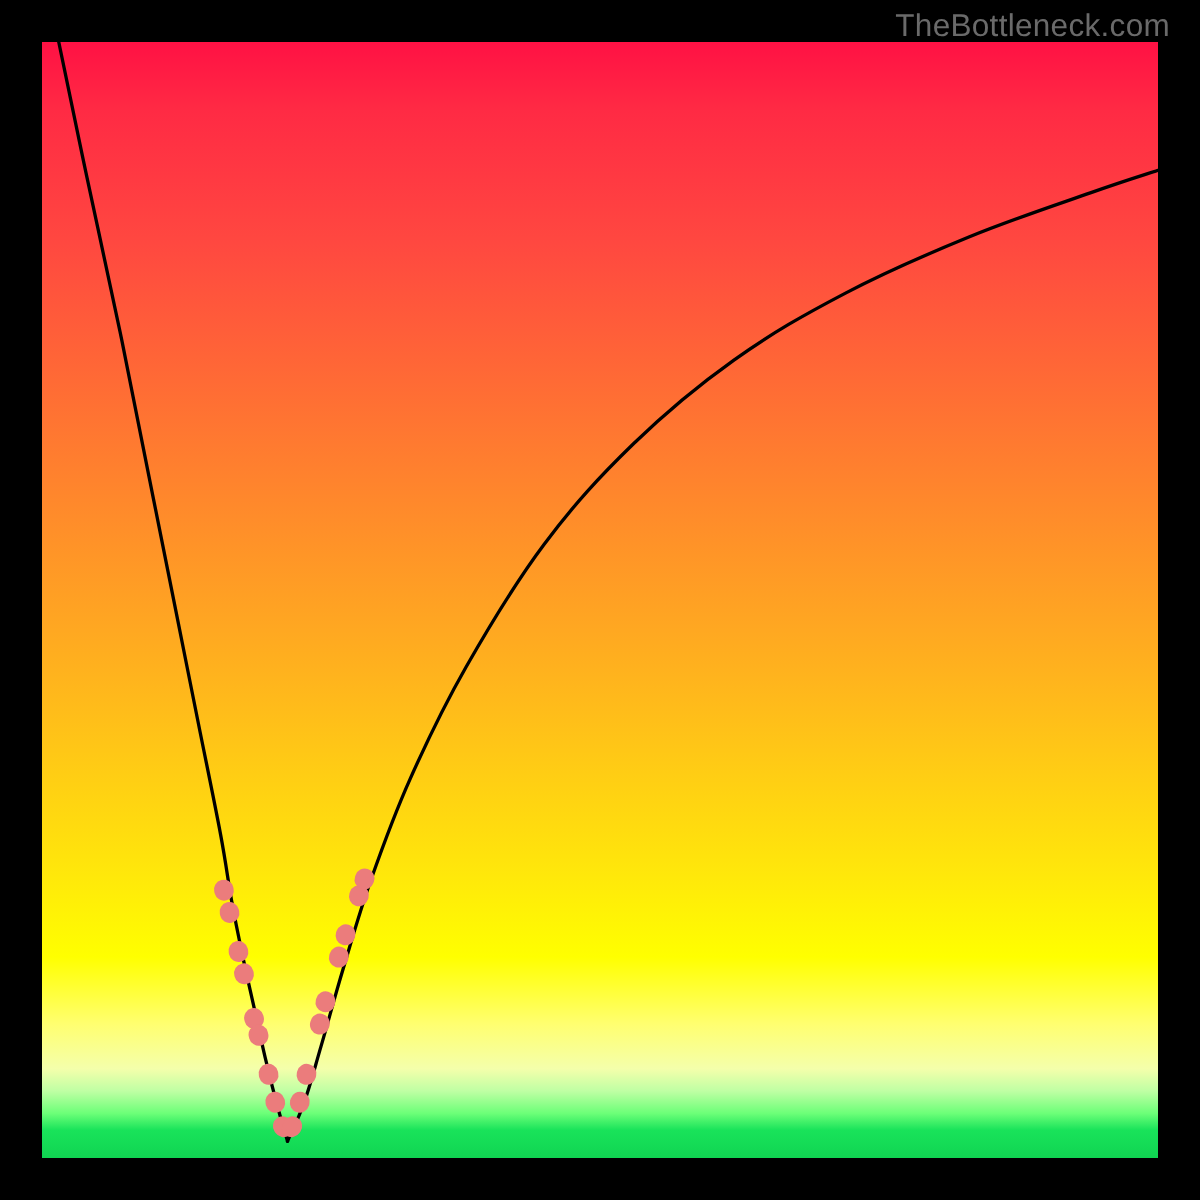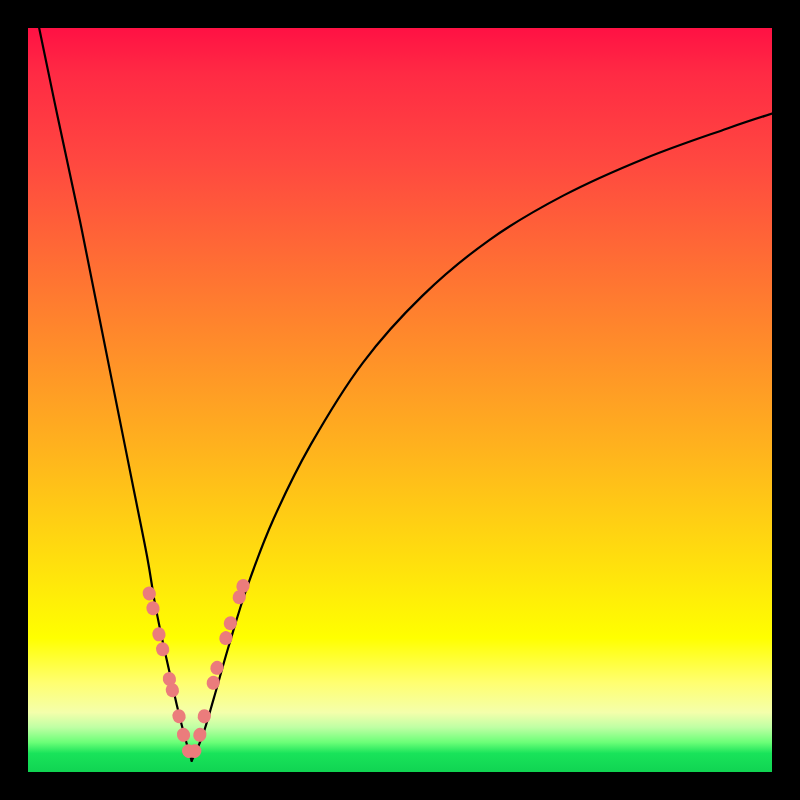--- a/index.html
+++ b/index.html
@@ -71,20 +71,21 @@
   }
   .dot {
     fill: #eb7c7c;
     stroke: none;
   }
 </style>
 </head>
 <body>
 
 <div class="frame">
+  <div class="watermark">TheBottleneck.com</div>
 
   <div class="plot-area">
     <svg class="curve" viewBox="0 0 744 744" preserveAspectRatio="none">
       <path id="curve-left" class="curve-path" d="M 11.16 0 C 14.508000000000001 16.070399999999996, 22.3944 54.46079999999996, 29.76 89.27999999999997 C 37.1256 124.09919999999998, 44.04480000000001 154.60320000000004, 52.080000000000005 193.44000000000005 C 60.1152 232.27680000000007, 67.70400000000001 271.56000000000006, 74.4 305.04 C 81.096 338.52, 83.9232 352.656, 89.28 379.44 C 94.63680000000001 406.224, 98.8032 427.056, 104.16000000000001 453.84 C 109.51680000000002 480.62399999999997, 115.0224 506.8128, 119.04 528.24 C 123.05760000000001 549.6672, 123.80160000000001 558.1487999999999, 126.48 572.88 C 129.1584 587.6112, 131.24159999999998 597.3576, 133.92 610.08 C 136.5984 622.8024, 138.6816 631.5072, 141.36 643.56 C 144.03840000000002 655.6127999999999, 146.12160000000003 665.6568, 148.8 677.04 C 151.4784 688.4232, 153.56159999999997 696.756, 156.23999999999998 706.8 C 158.9184 716.8439999999999, 162.3408 728.1528000000001, 163.68 732.84"></path>
       <path id="curve-right" class="curve-path" d="M 163.68 732.84 C 165.68880000000001 728.1528000000001, 170.82240000000002 718.1831999999999, 174.84 706.8 C 178.8576 695.4168, 181.3128 685.6704, 186 669.6 C 190.6872 653.5296000000001, 194.85360000000003 637.608, 200.88000000000002 617.52 C 206.90640000000002 597.432, 211.4448 580.7664, 219.48 558 C 227.5152 535.2336, 234.1368 516.4848, 245.52 491.03999999999996 C 256.9032 465.5952, 266.6496 444.7632, 282.72 416.64 C 298.79040000000003 388.5168, 314.712 361.58399999999995, 334.8 334.79999999999995 C 354.88800000000003 308.01599999999996, 371.5536 289.93679999999995, 394.32 267.84 C 417.08639999999997 245.7432, 435.8352 230.1192000000001, 461.28 212.04000000000008 C 486.72479999999996 193.96080000000006, 507.55679999999995 182.13119999999998, 535.68 167.39999999999998 C 563.8032 152.66879999999998, 588.0576 142.25280000000004, 617.52 130.20000000000005 C 646.9824 118.14720000000005, 676.5936 108.47520000000007, 699.36 100.44000000000005 C 722.1264 92.40480000000004, 735.9648 88.23839999999997, 744 85.55999999999995"></path>
       <g id="dots">
           <g transform="translate(121.272 565.44) rotate(75.96375653207342)">
             <rect x="-7" y="-6.5" width="14" height="13" rx="6.5" ry="6.5" class="dot" fill="#eb7c7c"></rect>
           </g>
           <g transform="translate(124.992 580.3199999999999) rotate(76.7014296695057)">

